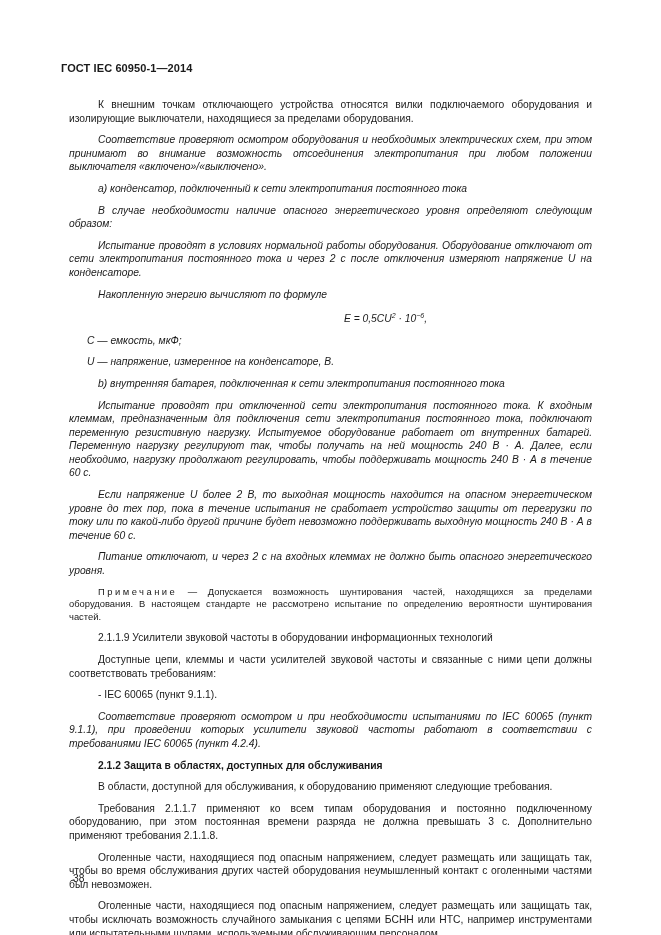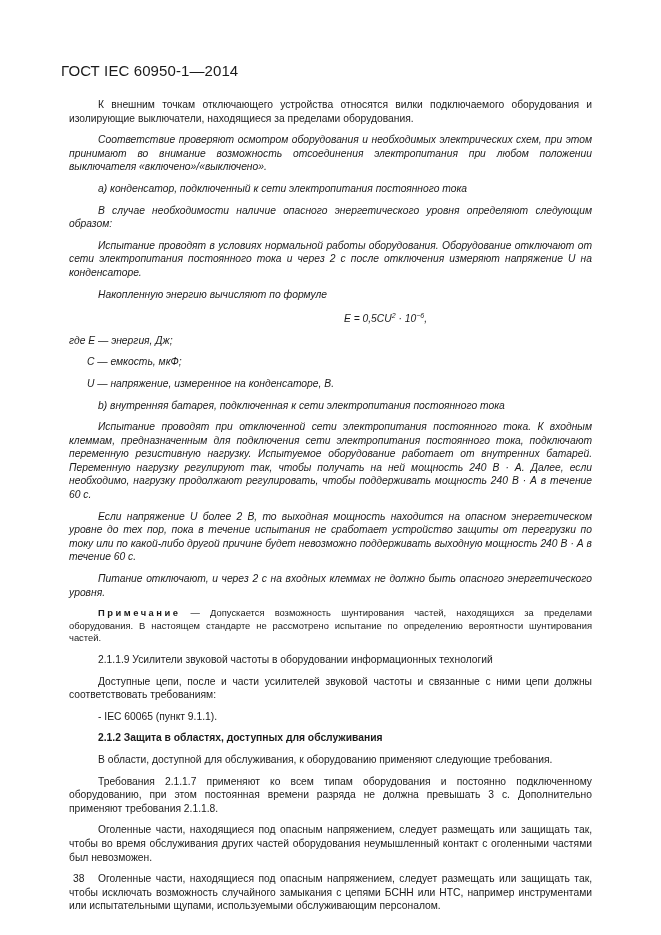--- a/index.html
+++ b/index.html
@@ -1,56 +1,56 @@
 <!DOCTYPE html>
 <html><head>
 <meta charset="utf-8">
 <style>
   html, body { margin: 0; padding: 0; background: #ffffff; }
   body { width: 661px; height: 935px; position: relative; overflow: hidden;
          font-family: "Liberation Sans", sans-serif; color: #1a1a1a; }
-  .header { position: absolute; left: 61px; top: 62px; font-weight: normal; font-size: 15px; letter-spacing: 0.1px; }
+  .header { position: absolute; left: 61px; top: 62px; font-weight: bold; font-size: 11px; letter-spacing: 0.1px; }
   .body-text { position: absolute; left: 61px; top: 90px; width: 539px; font-size: 10.3px; line-height: 13.6px; text-align: justify; }
   .body-text p { margin: 8px; text-indent: 29px; }
   .it { font-style: italic; }
   .formula { text-align: center; margin: 4px 0 8px 0 !important; text-indent: 0 !important; padding-left: 110px; }
   .noindent { text-indent: 0 !important; }
   .ind1 { text-indent: 18px !important; }
   .note { font-size: 9.4px; line-height: 12.6px; margin-top: 8px !important; }
-  .spaced { letter-spacing: 2.5px; font-weight: bold; }
+  .spaced { letter-spacing: 2.5px; }
   .gap { margin-top: 6px !important; }
   .listitem { text-indent: 29px !important; }
   .bold { font-weight: bold; }
   .pagenum { position: absolute; left: 73px; top: 873px; font-size: 10.3px; }
   sup { font-size: 7px; vertical-align: 4px; }
 </style>
 </head>
 <body>
 
 <div class="header">ГОСТ IEC 60950-1—2014</div>
 
 <div class="body-text">
   <p>К внешним точкам отключающего устройства относятся вилки подключаемого оборудования и изолирующие выключатели, находящиеся за пределами оборудования.</p>
   <p class="it">Соответствие проверяют осмотром оборудования и необходимых электрических схем, при этом принимают во внимание возможность отсоединения электропитания при любом положении выключателя «включено»/«выключено».</p>
   <p class="it">а) конденсатор, подключенный к сети электропитания постоянного тока</p>
   <p class="it">В случае необходимости наличие опасного энергетического уровня определяют следующим образом:</p>
   <p class="it">Испытание проводят в условиях нормальной работы оборудования. Оборудование отключают от сети электропитания постоянного тока и через 2 с после отключения измеряют напряжение U на конденсаторе.</p>
   <p class="it">Накопленную энергию вычисляют по формуле</p>
   <p class="it formula"><span>E = 0,5CU</span><sup>2</sup><span> · 10</span><sup>−6</sup><span>,</span></p>
-  <p class="it noindent">где E — энергия, Дж;</p>
   <p class="it ind1">C — емкость, мкФ;</p>
   <p class="it ind1">U — напряжение, измеренное на конденсаторе, В.</p>
   <p class="it">b) внутренняя батарея, подключенная к сети электропитания постоянного тока</p>
   <p class="it">Испытание проводят при отключенной сети электропитания постоянного тока. К входным клеммам, предназначенным для подключения сети электропитания постоянного тока, подключают переменную резистивную нагрузку. Испытуемое оборудование работает от внутренних батарей. Переменную нагрузку регулируют так, чтобы получать на ней мощность 240 В · А. Далее, если необходимо, нагрузку продолжают регулировать, чтобы поддерживать мощность 240 В · А в течение 60 с.</p>
   <p class="it">Если напряжение U более 2 В, то выходная мощность находится на опасном энергетическом уровне до тех пор, пока в течение испытания не сработает устройство защиты от перегрузки по току или по какой-либо другой причине будет невозможно поддерживать выходную мощность 240 В · А в течение 60 с.</p>
   <p class="it">Питание отключают, и через 2 с на входных клеммах не должно быть опасного энергетического уровня.</p>
   <p class="note"><span class="spaced">Примечание</span><span> — Допускается возможность шунтирования частей, находящихся за пределами оборудования. В настоящем стандарте не рассмотрено испытание по определению вероятности шунтирования частей.</span></p>
   <p class="gap">2.1.1.9 Усилители звуковой частоты в оборудовании информационных технологий</p>
-  <p>Доступные цепи, после и части усилителей звуковой частоты и связанные с ними цепи должны соответствовать требованиям:</p>
+  <p>Доступные цепи, клеммы и части усилителей звуковой частоты и связанные с ними цепи должны соответствовать требованиям:</p>
   <p class="listitem">- IEC 60065 (пункт 9.1.1).</p>
+  <p class="it">Соответствие проверяют осмотром и при необходимости испытаниями по IEC 60065 (пункт 9.1.1), при проведении которых усилители звуковой частоты работают в соответствии с требованиями IEC 60065 (пункт 4.2.4).</p>
   <p class="bold">2.1.2 Защита в областях, доступных для обслуживания</p>
   <p>В области, доступной для обслуживания, к оборудованию применяют следующие требования.</p>
   <p>Требования 2.1.1.7 применяют ко всем типам оборудования и постоянно подключенному оборудованию, при этом постоянная времени разряда не должна превышать 3 с. Дополнительно применяют требования 2.1.1.8.</p>
   <p class="gap">Оголенные части, находящиеся под опасным напряжением, следует размещать или защищать так, чтобы во время обслуживания других частей оборудования неумышленный контакт с оголенными частями был невозможен.</p>
   <p class="gap">Оголенные части, находящиеся под опасным напряжением, следует размещать или защищать так, чтобы исключать возможность случайного замыкания с цепями БСНН или НТС, например инструментами или испытательными щупами, используемыми обслуживающим персоналом.</p>
 </div>
 
 <div class="pagenum">38</div>
 
 </body></html>

